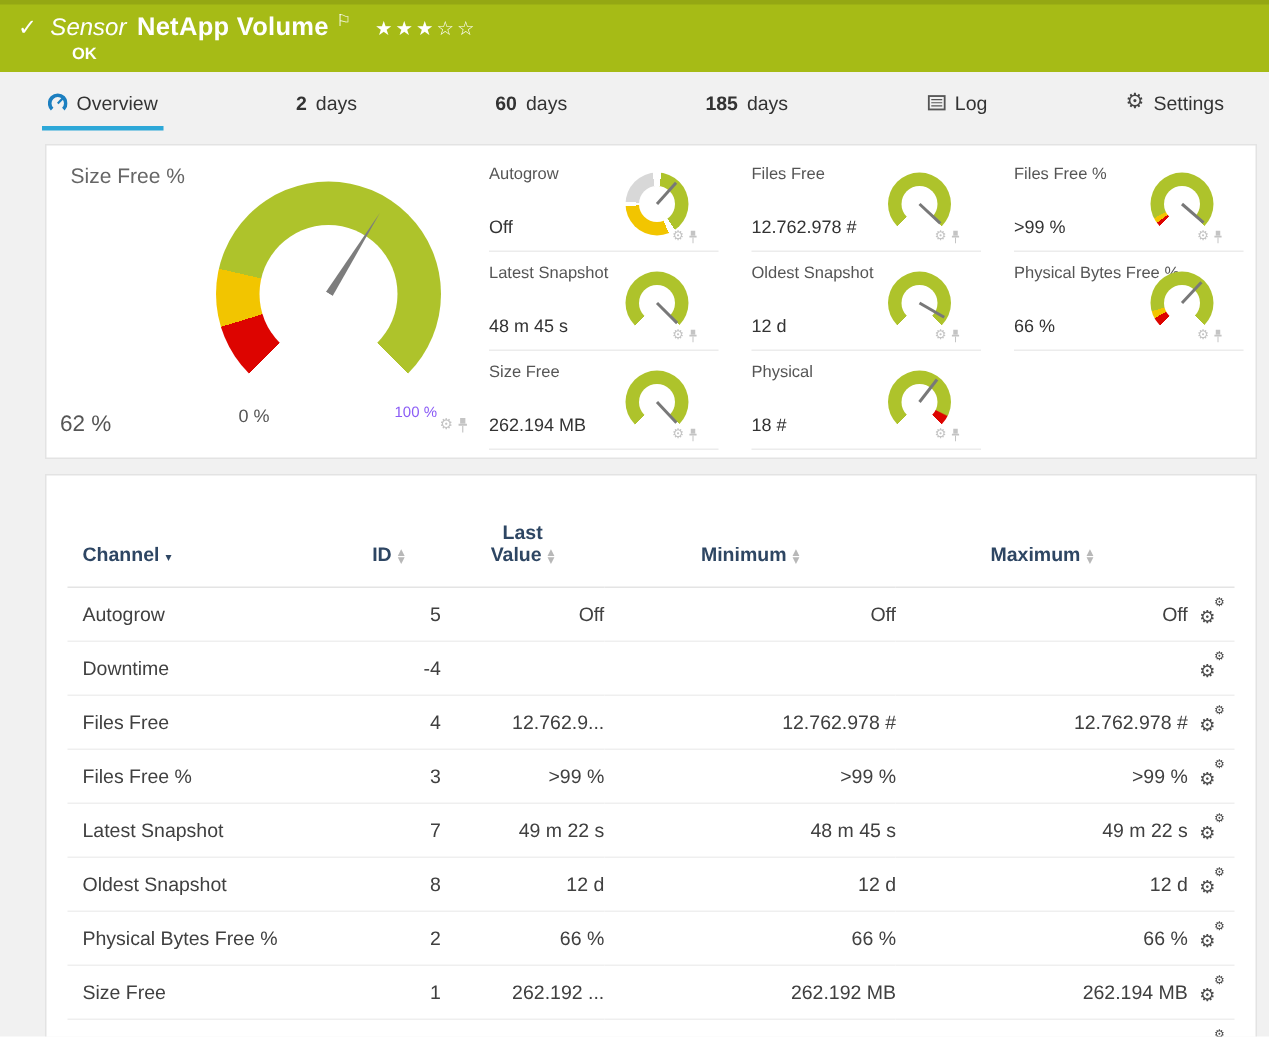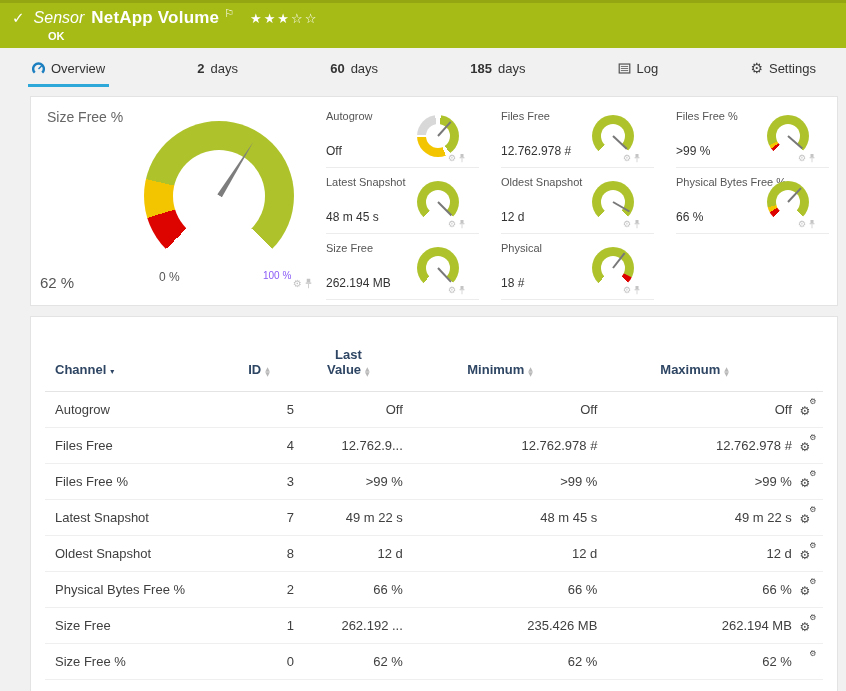--- a/index.html
+++ b/index.html
@@ -340,20 +340,30 @@
       <td class="col-channel">Autogrow</td>
       <td class="col-id">5</td>
       <td class="col-last">Off</td>
       <td class="col-min">Off</td>
       <td class="col-max">Off</td>
       <td class="col-gear">
         <span class="dualgear glyph"><span class="g1">⚙</span><span class="g2">⚙</span></span>
       </td>
     </tr>
 
+    <tr>
+      <td class="col-channel">Downtime</td>
+      <td class="col-id">-4</td>
+      <td class="col-last"></td>
+      <td class="col-min"></td>
+      <td class="col-max"></td>
+      <td class="col-gear">
+        <span class="dualgear glyph"><span class="g1">⚙</span><span class="g2">⚙</span></span>
+      </td>
+    </tr>
 
     <tr>
       <td class="col-channel">Files Free</td>
       <td class="col-id">4</td>
       <td class="col-last">12.762.9...</td>
       <td class="col-min">12.762.978 #</td>
       <td class="col-max">12.762.978 #</td>
       <td class="col-gear">
         <span class="dualgear glyph"><span class="g1">⚙</span><span class="g2">⚙</span></span>
       </td>
@@ -400,21 +410,21 @@
       <td class="col-max">66 %</td>
       <td class="col-gear">
         <span class="dualgear glyph"><span class="g1">⚙</span><span class="g2">⚙</span></span>
       </td>
     </tr>
 
     <tr>
       <td class="col-channel">Size Free</td>
       <td class="col-id">1</td>
       <td class="col-last">262.192 ...</td>
-      <td class="col-min">235.426 MB</td>
+      <td class="col-min">262.192 MB</td>
       <td class="col-max">262.194 MB</td>
       <td class="col-gear">
         <span class="dualgear glyph"><span class="g1">⚙</span><span class="g2">⚙</span></span>
       </td>
     </tr>
 
     <tr>
       <td class="col-channel">Size Free %</td>
       <td class="col-id">0</td>
       <td class="col-last">62 %</td>

